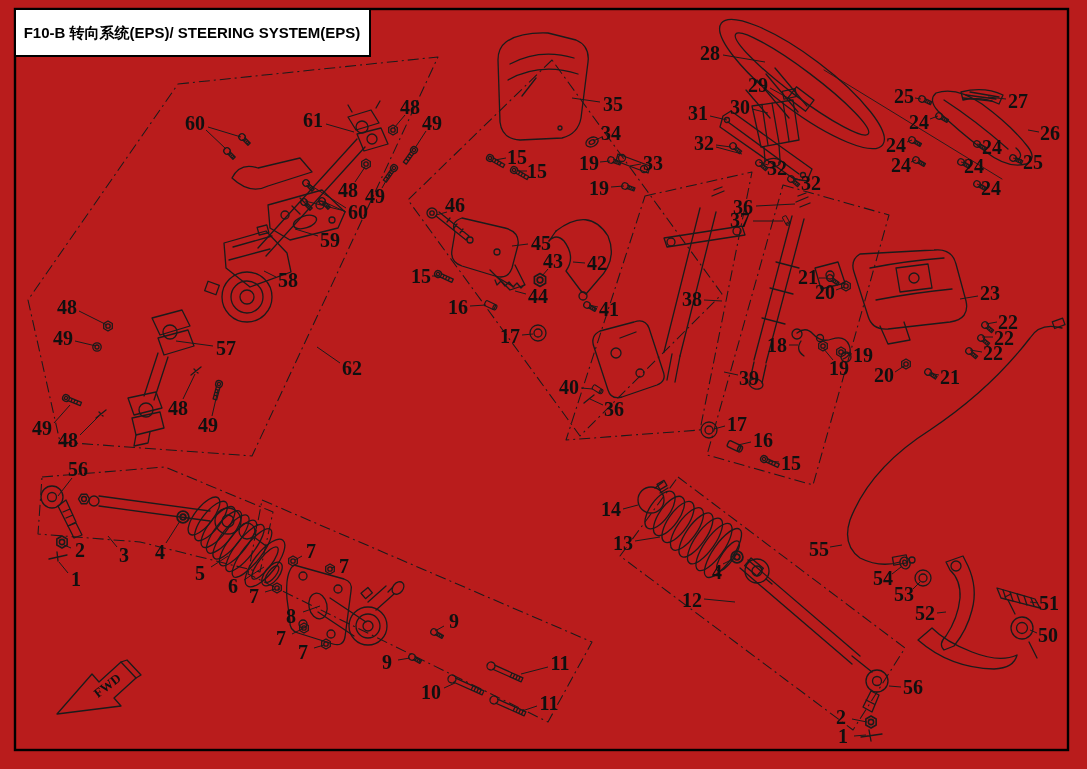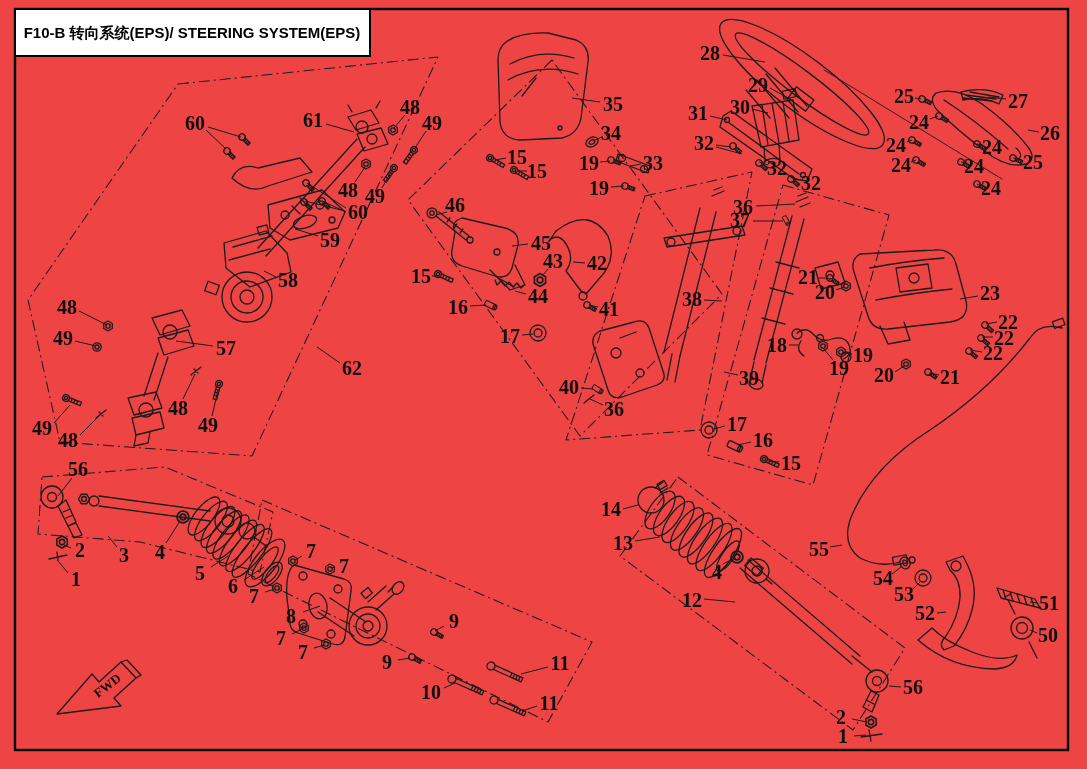--- a/index.html
+++ b/index.html
@@ -1,16 +1,16 @@
 <!DOCTYPE html>
 <html><head>
 <meta charset="utf-8">
 <style>
   html,body{margin:0;padding:0;background:#ffffff;}
-  #page{position:relative;width:1087px;height:769px;background:#ef4444;overflow:hidden;
+  #page{position:relative;width:1087px;height:769px;background:#b91c1c;overflow:hidden;
         font-family:"Liberation Sans",sans-serif;}
   svg{display:block}
   .ln{fill:none;stroke:#1b1b1b;stroke-width:1.3;stroke-linecap:round;stroke-linejoin:round}
   .thin{stroke-width:0.9}
   .dash{fill:none;stroke:#1b1b1b;stroke-width:1.05;stroke-linejoin:round;
         stroke-dasharray:11 4 2 4}
   #frame{fill:none;stroke:#000;stroke-width:2.4}
   #titlebox{fill:#ffffff;stroke:#000;stroke-width:2}
   .title-text{font:bold 15px "Liberation Sans",sans-serif;fill:#000}
   .callout{font:bold 20px "Liberation Serif",serif;fill:#101010;text-anchor:middle}

